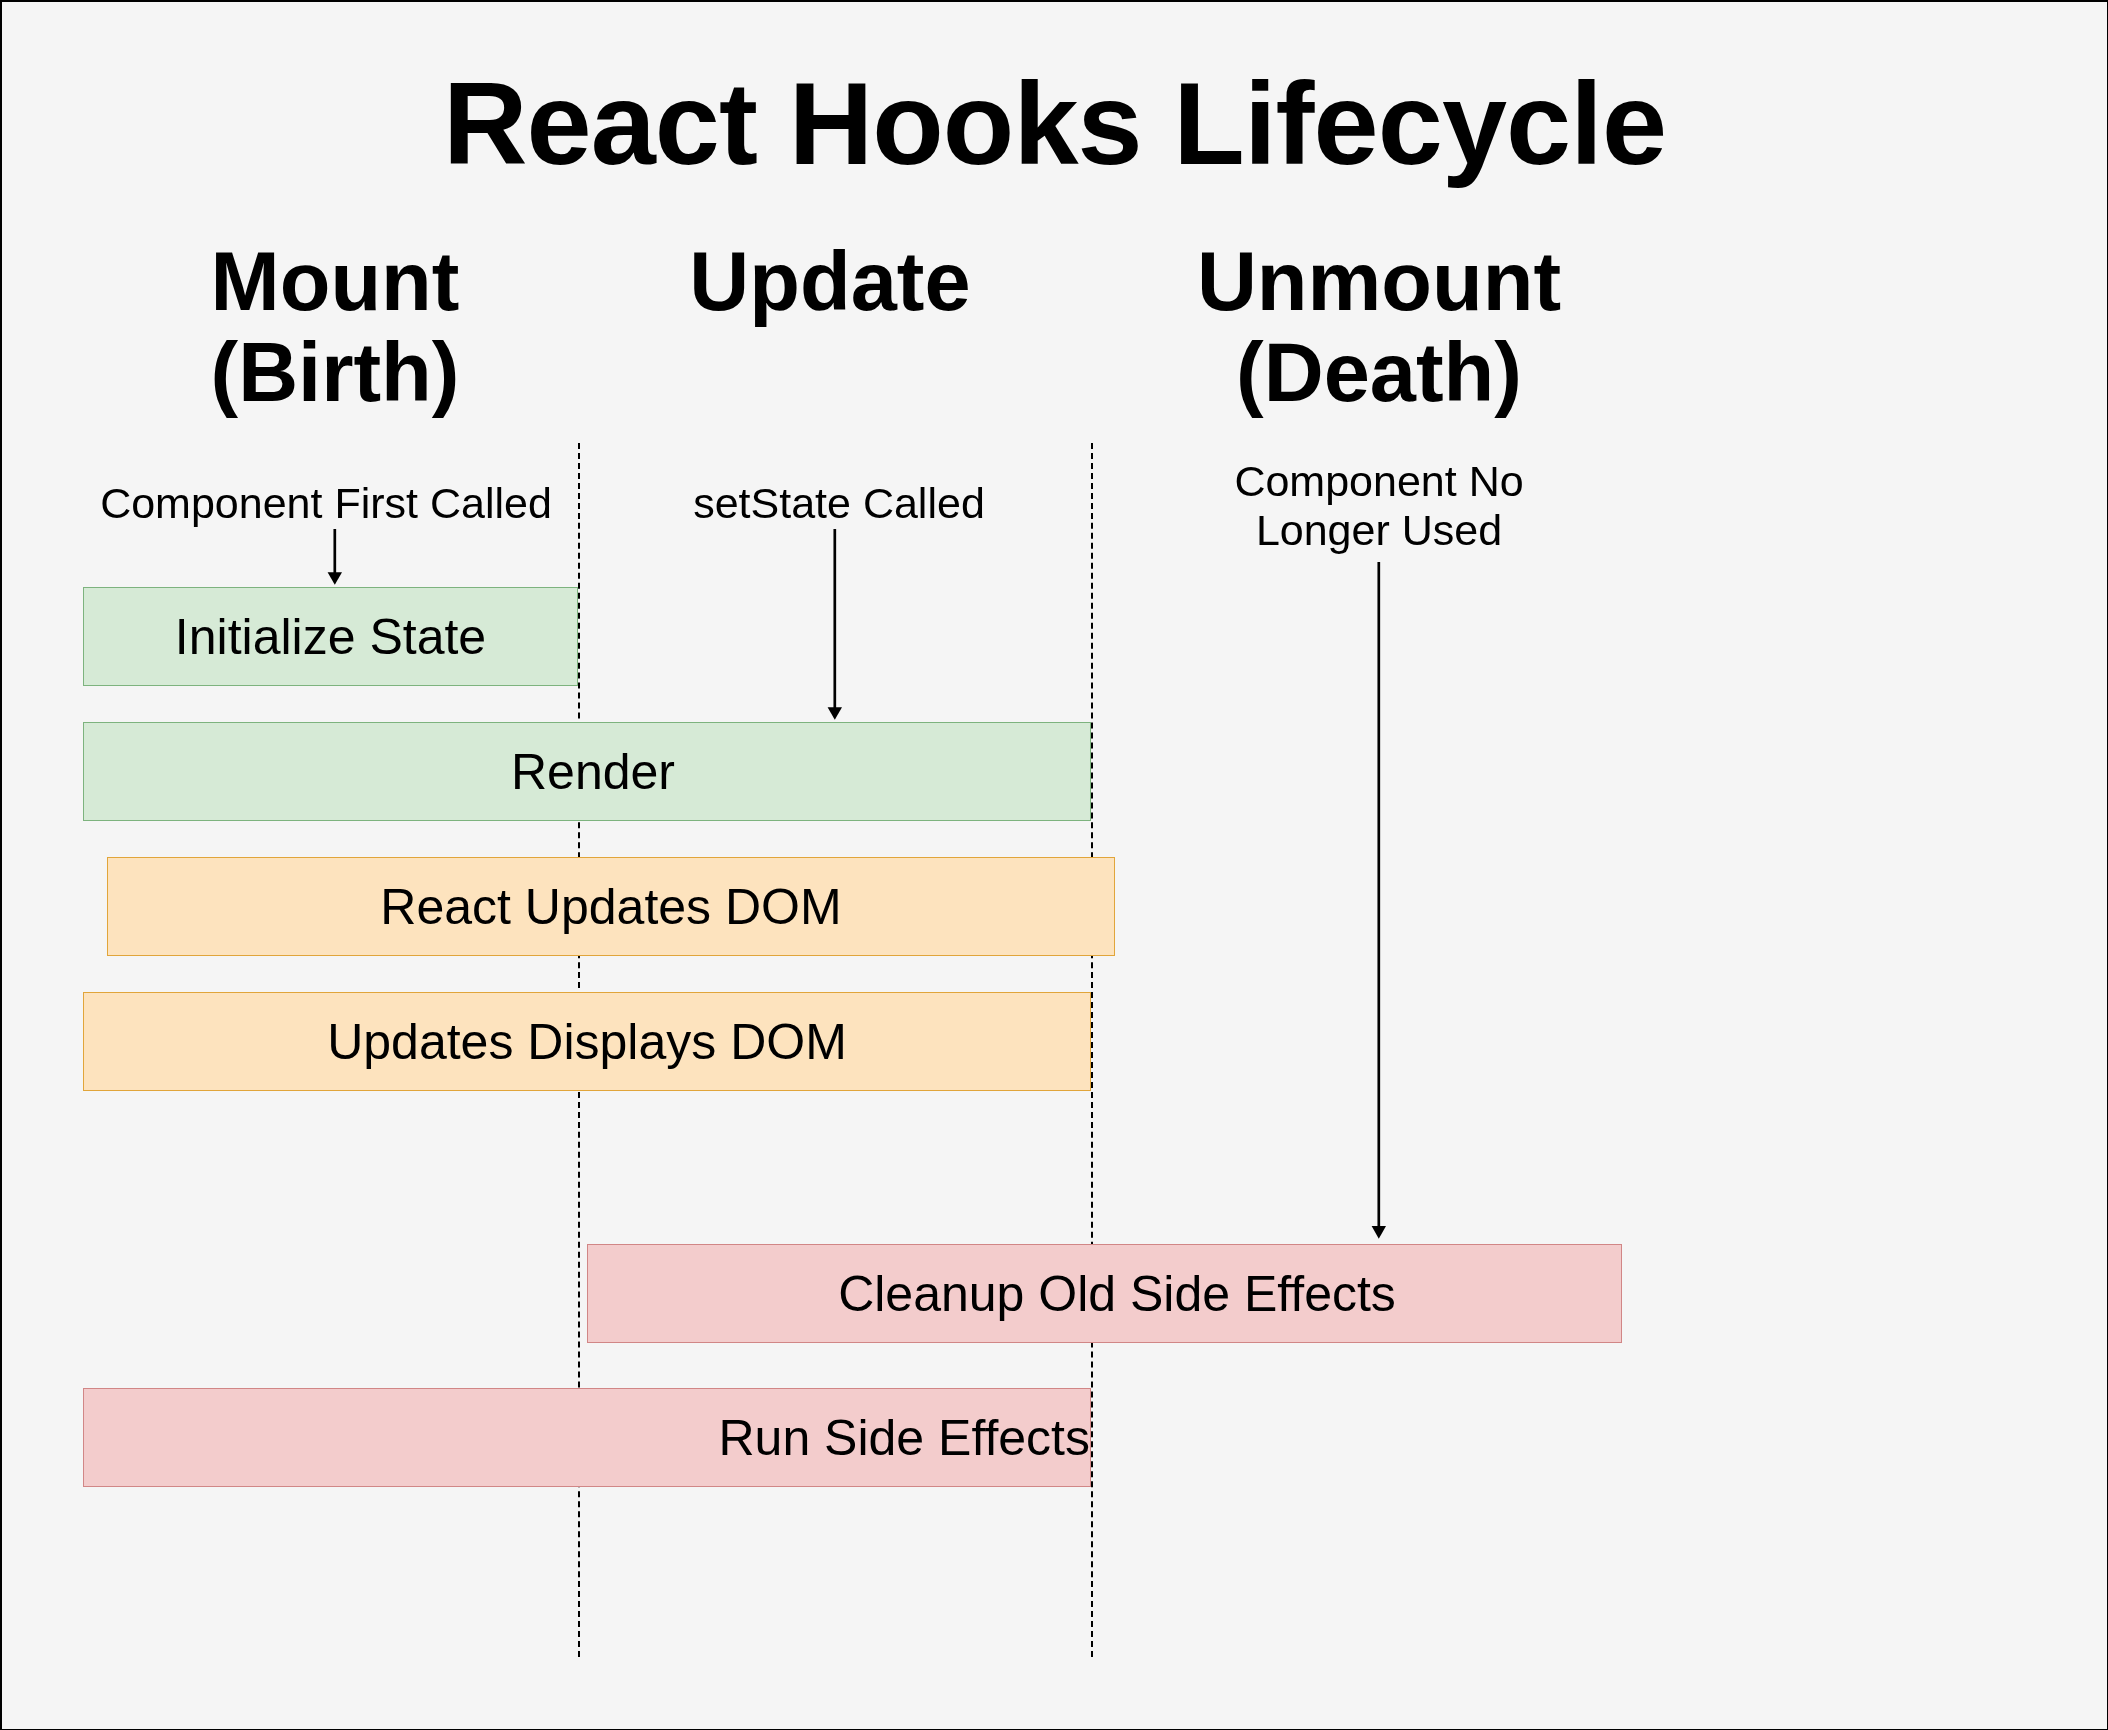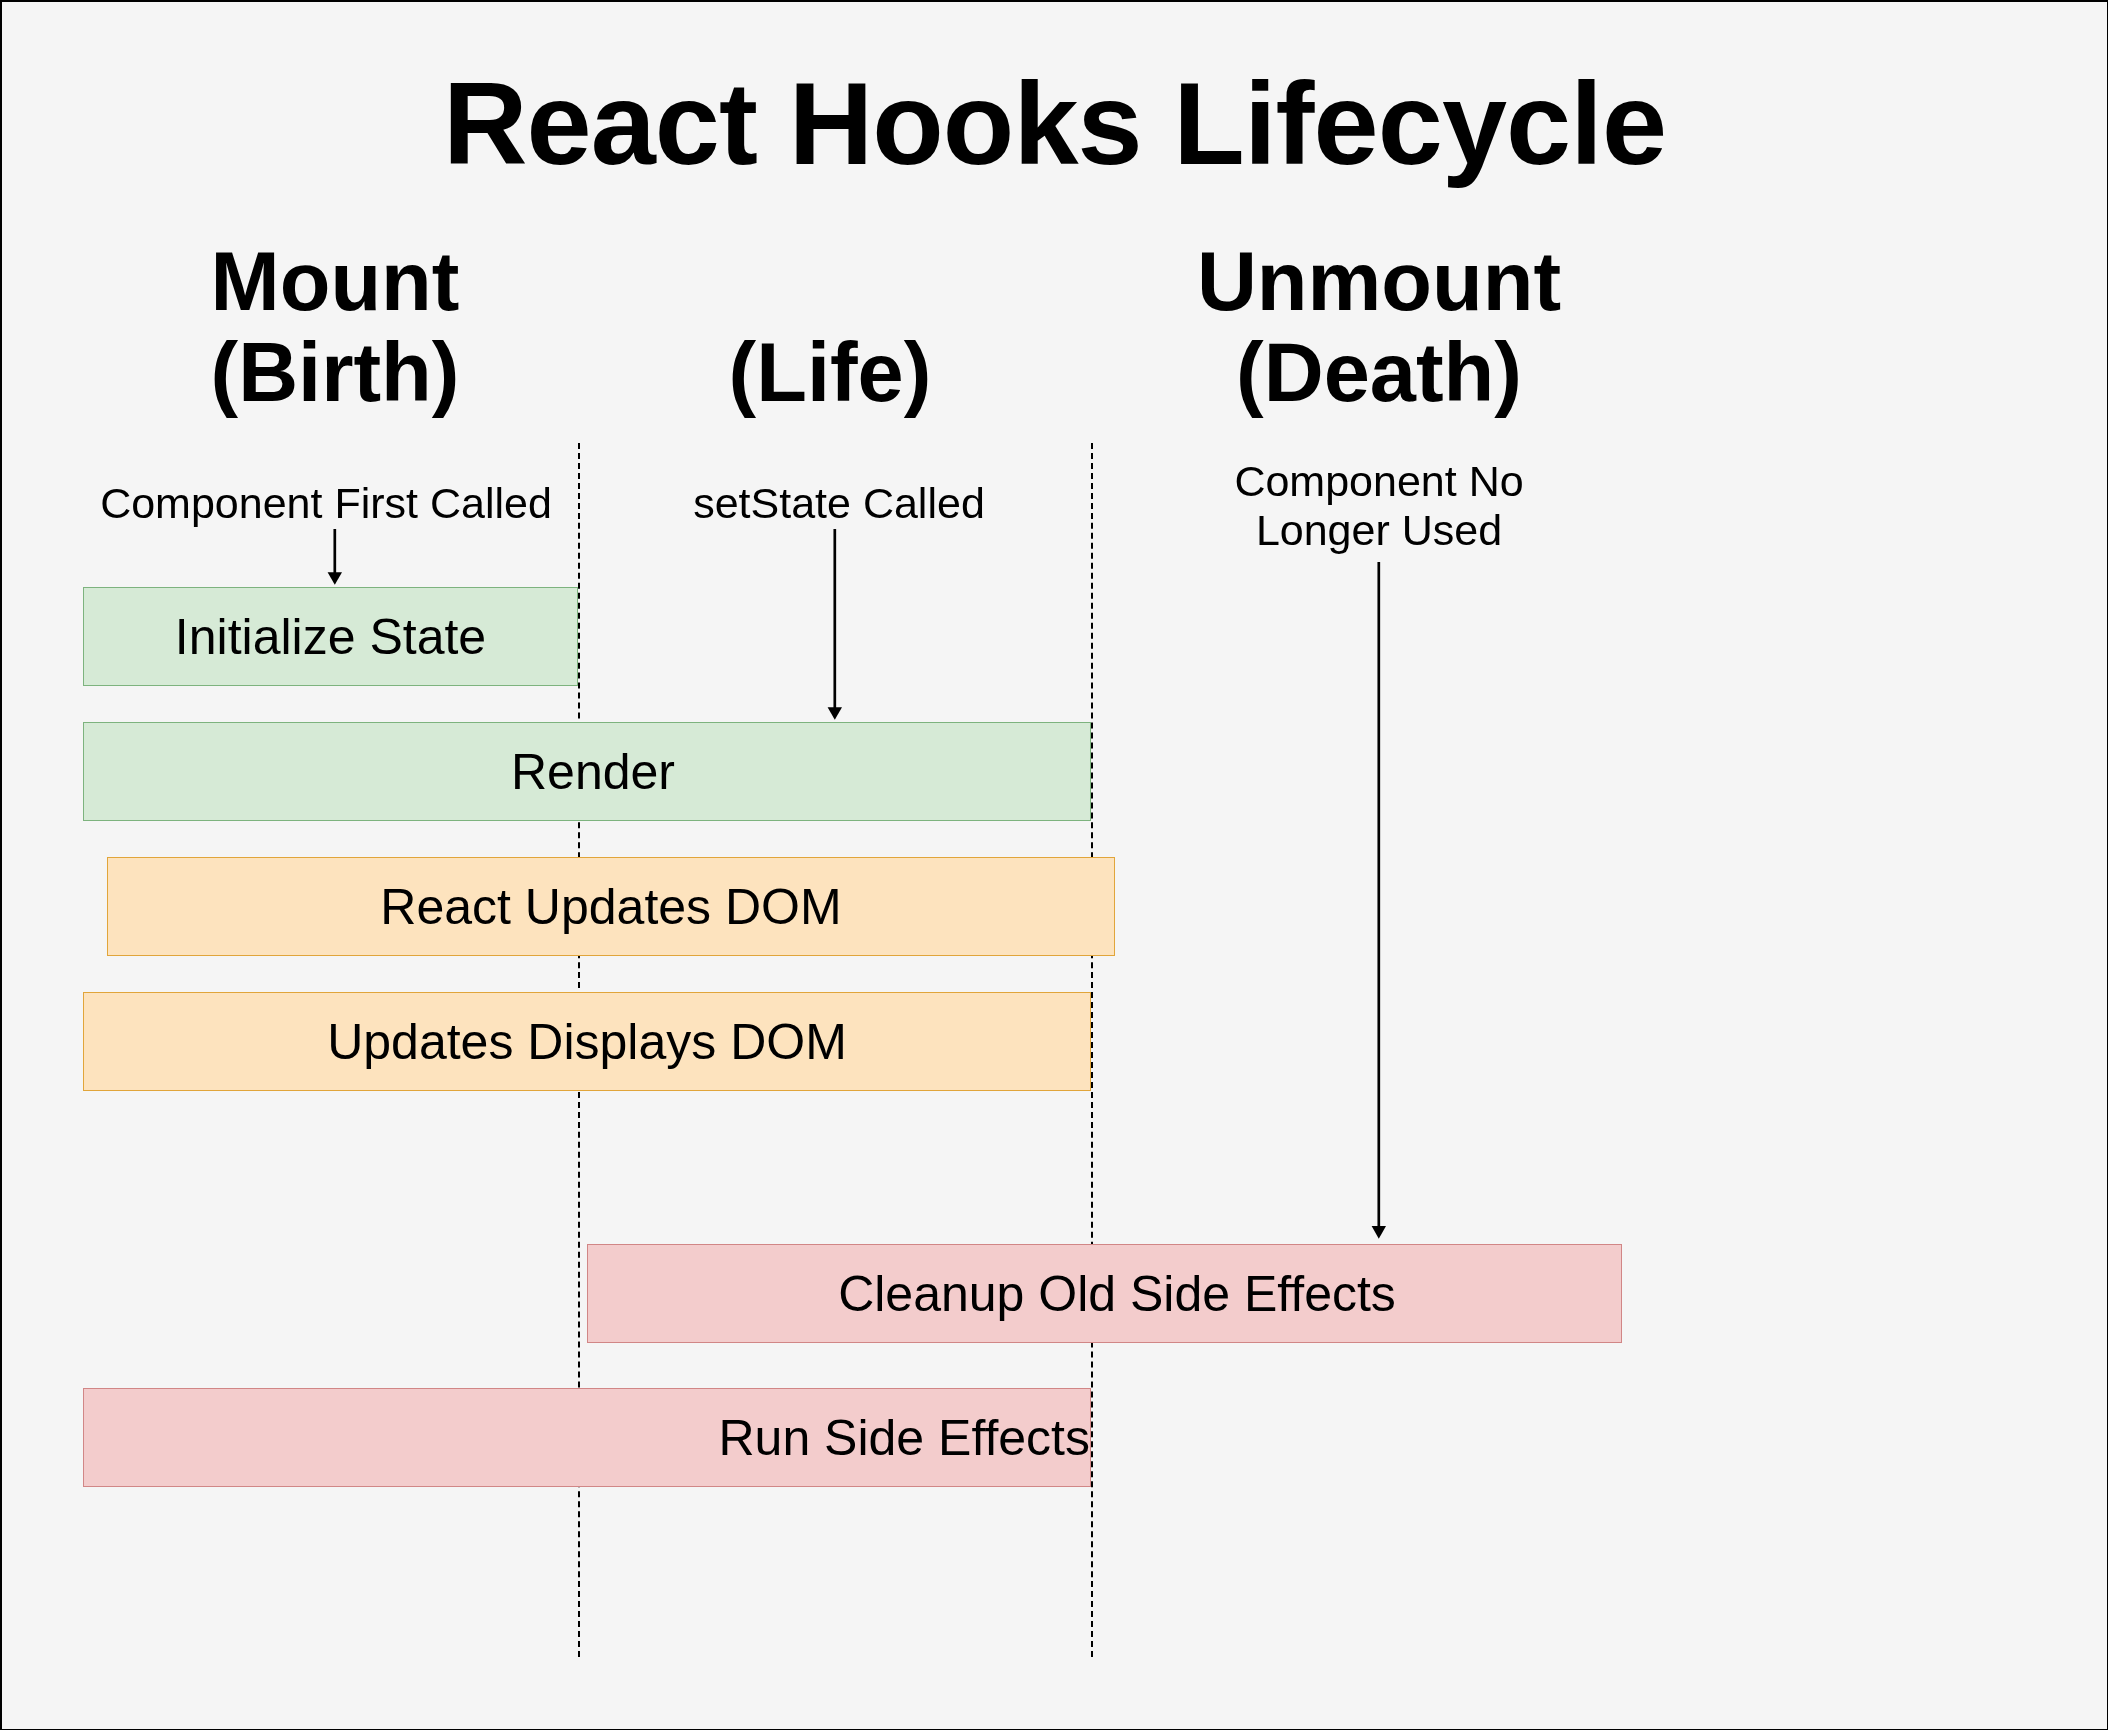--- a/index.html
+++ b/index.html
@@ -68,22 +68,21 @@
 
 <div class="frame">
 
   <div class="title">React Hooks Lifecycle</div>
 
   <div class="col-head" style="left:117px; top:234px; width:432px;">
     <span>Mount</span><br>
     <span>(Birth)</span>
   </div>
   <div class="col-head" style="left:612px; top:234px; width:432px;">
-    <br>
-    <span>(Life)</span>
+    <span>Update</span><br>
   </div>
   <div class="col-head" style="left:1134px; top:234px; width:486px;">
     <span>Unmount</span><br>
     <span>(Death)</span>
   </div>
 
   <div class="vline" style="left:576px;"></div>
   <div class="vline" style="left:1089px;"></div>
 
   <div class="trigger" style="left:72px; top:477px; width:504px;">Component First Called</div>

